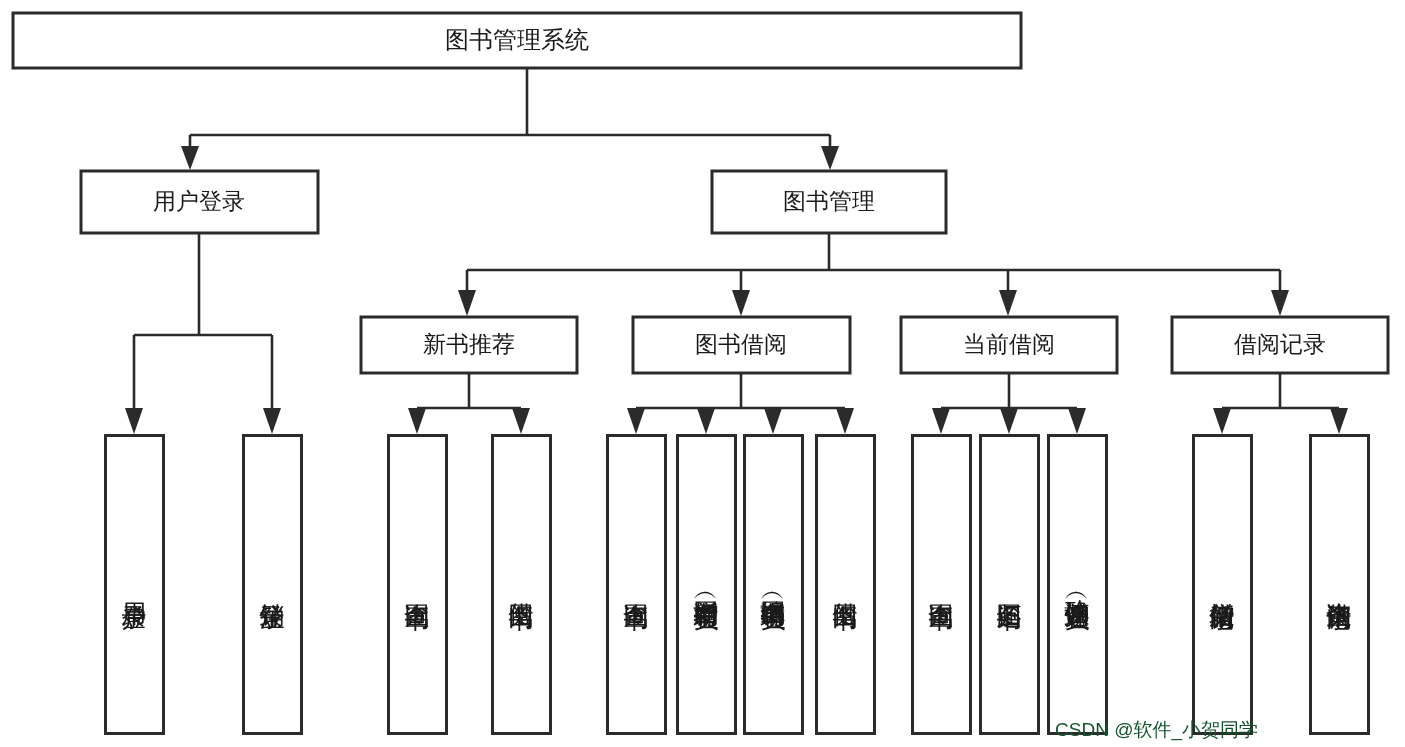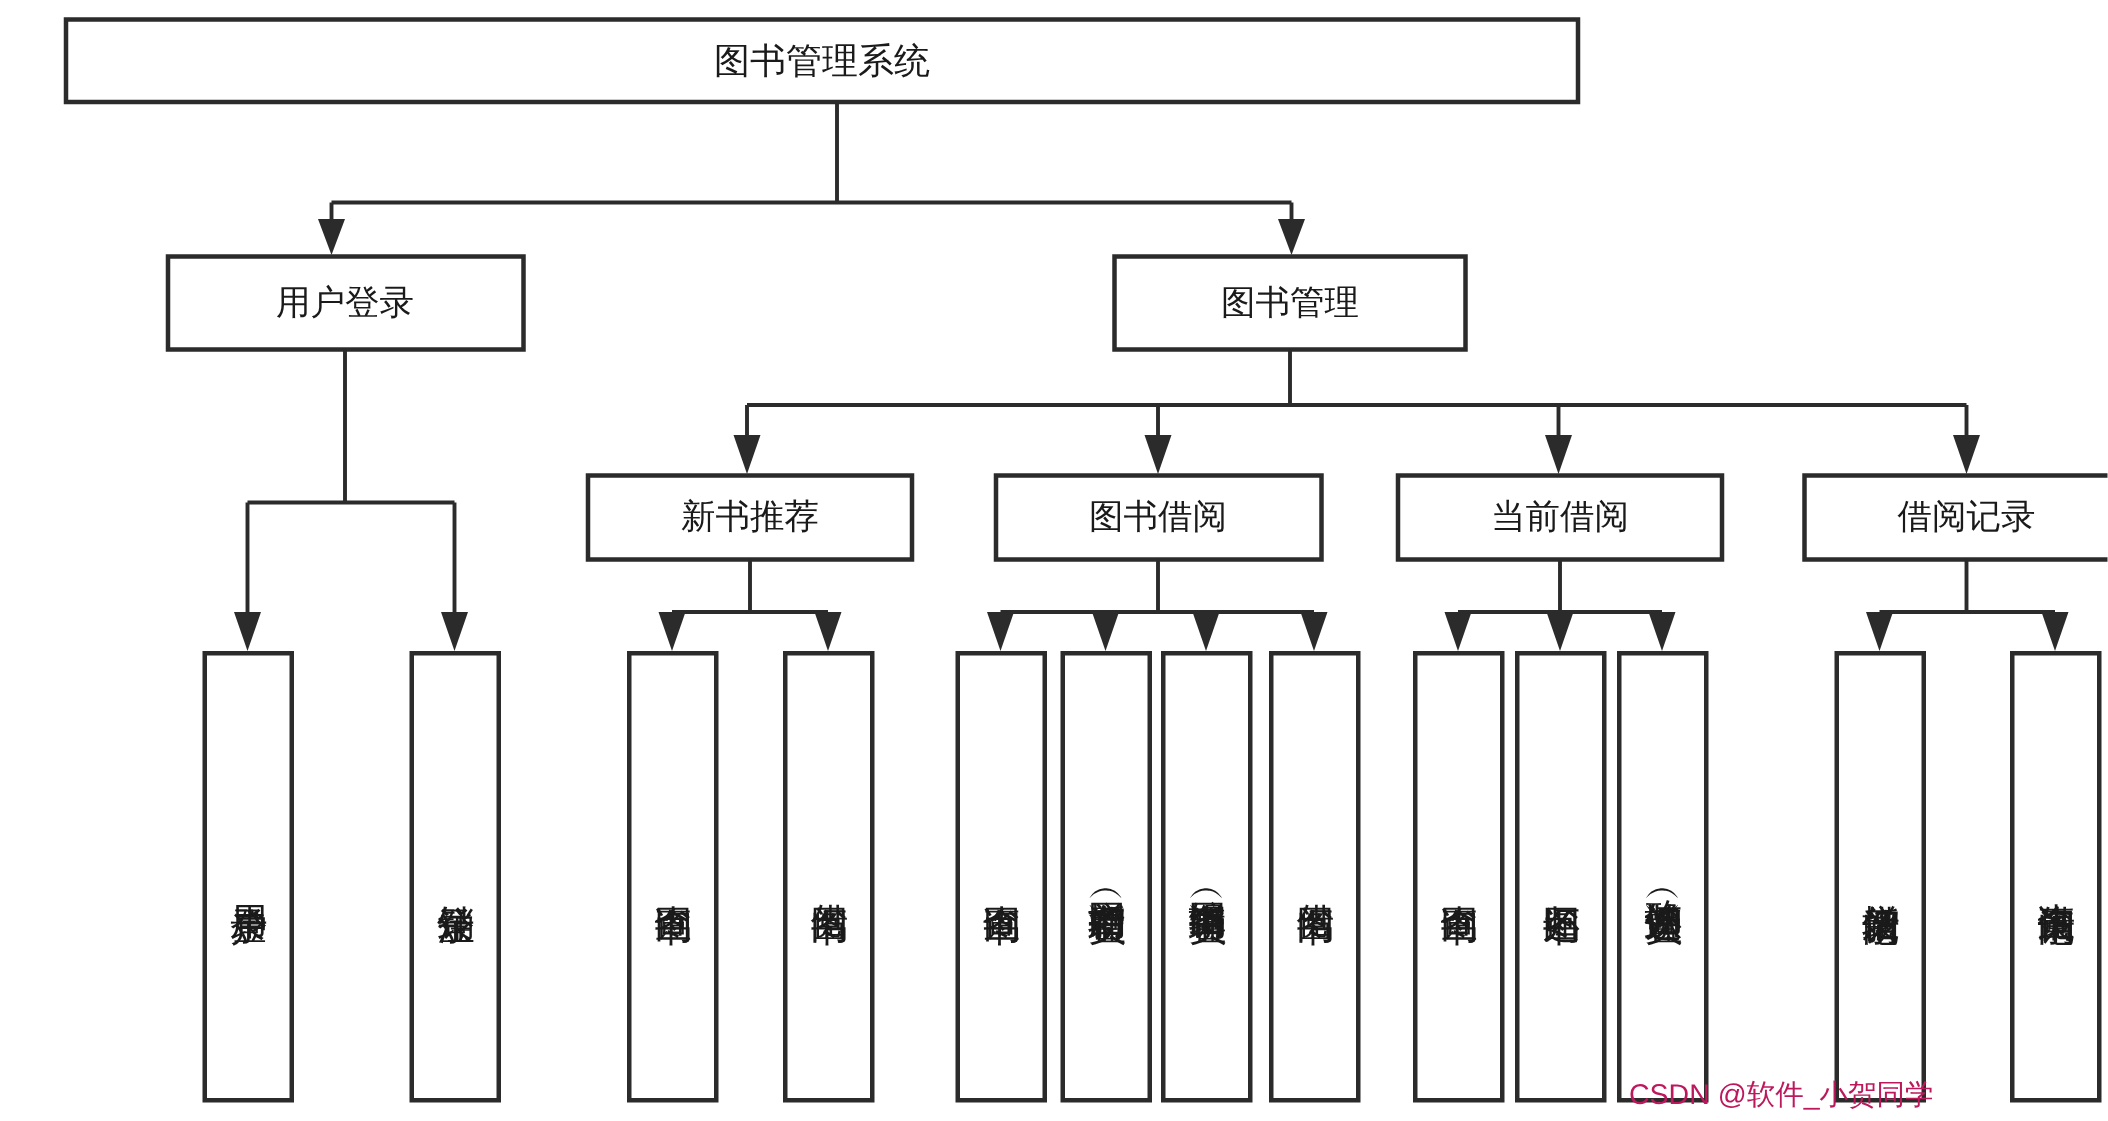--- a/index.html
+++ b/index.html
@@ -11,21 +11,20 @@
     width: 1405px;
     height: 747px;
     overflow: hidden;
     font-family: "Liberation Sans", "DejaVu Sans", sans-serif;
   }
   #diagram-root {
     position: relative;
     width: 1268px;
     height: 747px;
     background: #ffffff;
-    margin-left: 31px;
   }
   svg#flow {
     position: absolute;
     top: 0;
     left: 0;
     width: 1405px;
     height: 747px;
     display: block;
   }
   .node-rect {
@@ -77,21 +76,21 @@
     letter-spacing: 1px;
     white-space: nowrap;
     user-select: none;
   }
   .watermark {
     position: absolute;
     right: 10px;
     bottom: 4px;
     font-family: "Liberation Sans", "DejaVu Sans", sans-serif;
     font-size: 19px;
-    color: #be185d;
+    color: #14532d;
     white-space: nowrap;
     pointer-events: none;
   }
 </style>
 </head>
 <body>
 
 <div id="diagram-root">
 
   <svg id="flow" viewBox="0 0 1405 747">

